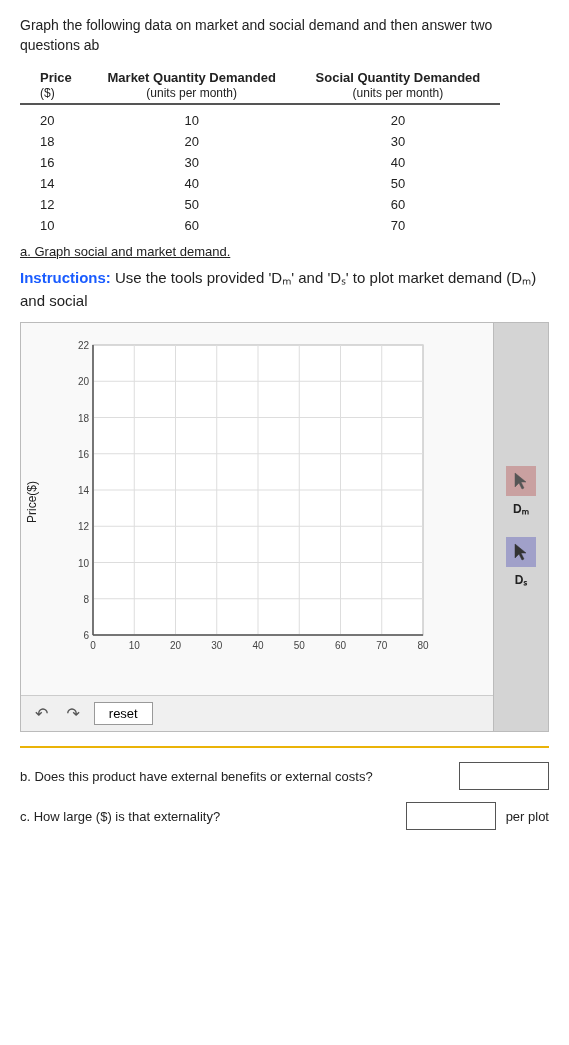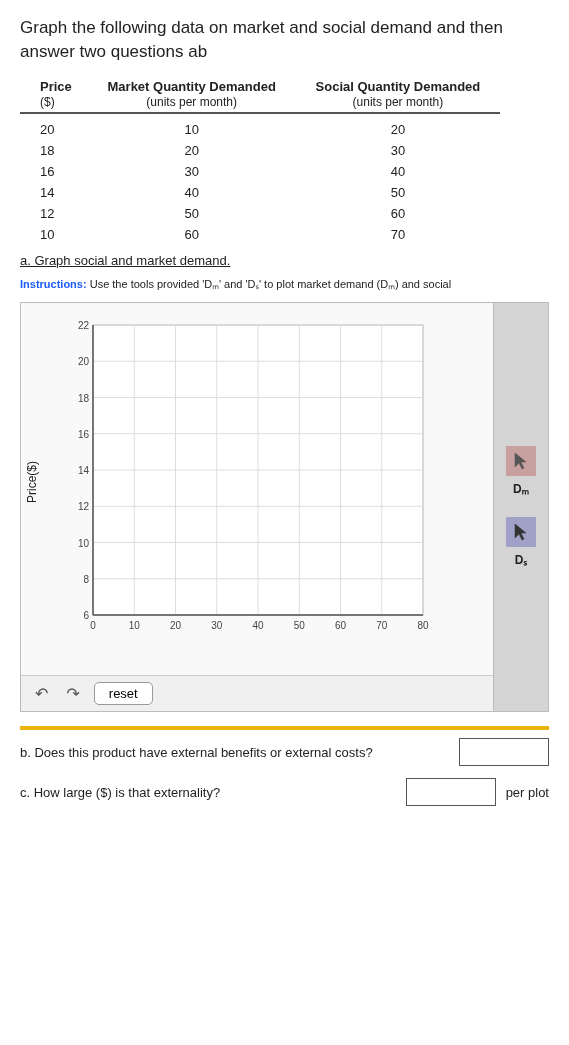--- a/index.html
+++ b/index.html
@@ -7,21 +7,21 @@
       font-family: Arial, sans-serif;
       font-size: 13px;
       background: #fff;
       color: #222;
       width: 569px;
       min-height: 1045px;
       padding: 16px 20px;
     }
     .intro-text {
       margin-bottom: 12px;
-      font-size: 17px;
+      font-size: 14px;
       line-height: 1.4;
     }
     table {
       border-collapse: collapse;
       margin-bottom: 8px;
       width: 480px;
     }
     th, td {
       padding: 3px 8px;
       text-align: center;
@@ -41,21 +41,21 @@
     .divider-row td {
       border-top: 2px solid #555;
       padding-top: 2px;
     }
     .section-a {
       margin-bottom: 8px;
       font-size: 13px;
       text-decoration: underline;
     }
     .instructions {
-      font-size: 11px;
+      font-size: 15px;
       margin-bottom: 10px;
       line-height: 1.5;
     }
     .instructions strong {
       color: #1a5cff;
     }
     .legend-item {
       display: flex;
       flex-direction: column;
       align-items: center;
@@ -77,26 +77,26 @@
       cursor: pointer;
       color: #555;
       padding: 2px 4px;
     }
     .reset-btn {
       background: #fff;
       border: 1px solid #999;
       padding: 3px 14px;
       cursor: pointer;
       font-size: 13px;
-      border-radius: 5px;
+      border-radius: 0;
     }
     .bottom-section {
       margin-top: 8px;
-      border-top: 4px solid #eab308;
-      padding-top: 8px;
+      border-top: 2px solid #eab308;
+      padding-top: 14px;
     }
     .question-row {
       display: flex;
       align-items: center;
       margin-bottom: 12px;
       gap: 10px;
     }
     .question-text {
       font-size: 13px;
       flex: 1;

